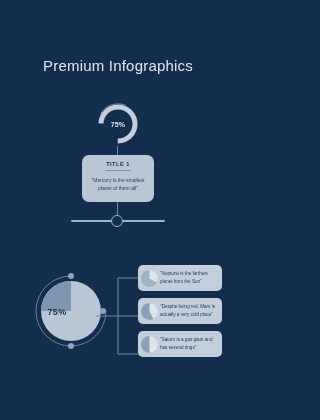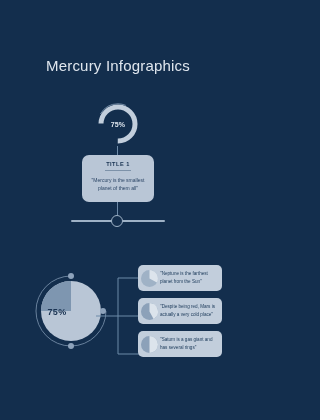--- a/index.html
+++ b/index.html
@@ -190,21 +190,21 @@
     line-height: 1.75;
     padding-right: 5px;
     font-weight: 400;
   }
 </style>
 </head>
 <body>
 
 <div class="slide">
 
-  <div class="page-title">Mercury Infographics</div>
+  <div class="page-title">Premium Infographics</div>
 
   <div class="donut-wrap">
     <svg width="44" height="44" viewBox="0 0 44 44">
       <circle cx="22" cy="22" r="17" fill="none" stroke="#c2cedc" stroke-width="5" stroke-dasharray="80.1 26.8" stroke-dashoffset="26.8" transform="rotate(-90 22 22)" stroke-linecap="butt"></circle>
       <circle cx="22" cy="22" r="20.2" fill="none" stroke="#7e96b0" stroke-width="0.9" stroke-dasharray="30 97" stroke-dashoffset="22" transform="rotate(-90 22 22)"></circle>
     </svg>
     <div class="donut-label">75%</div>
   </div>
 
   <div class="conn-v-top"></div>

